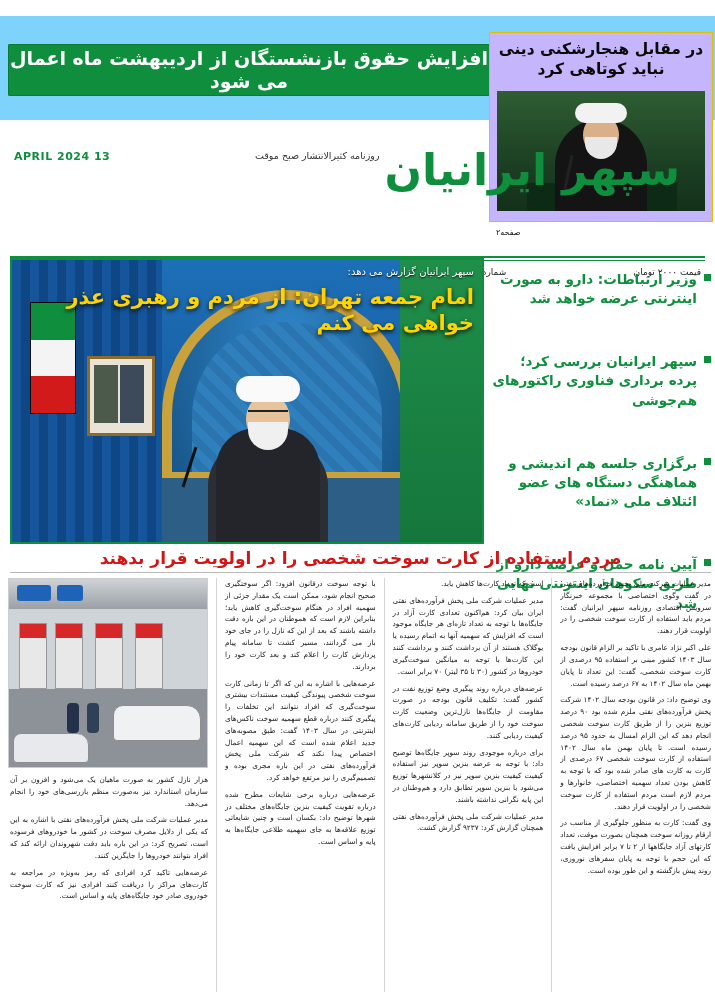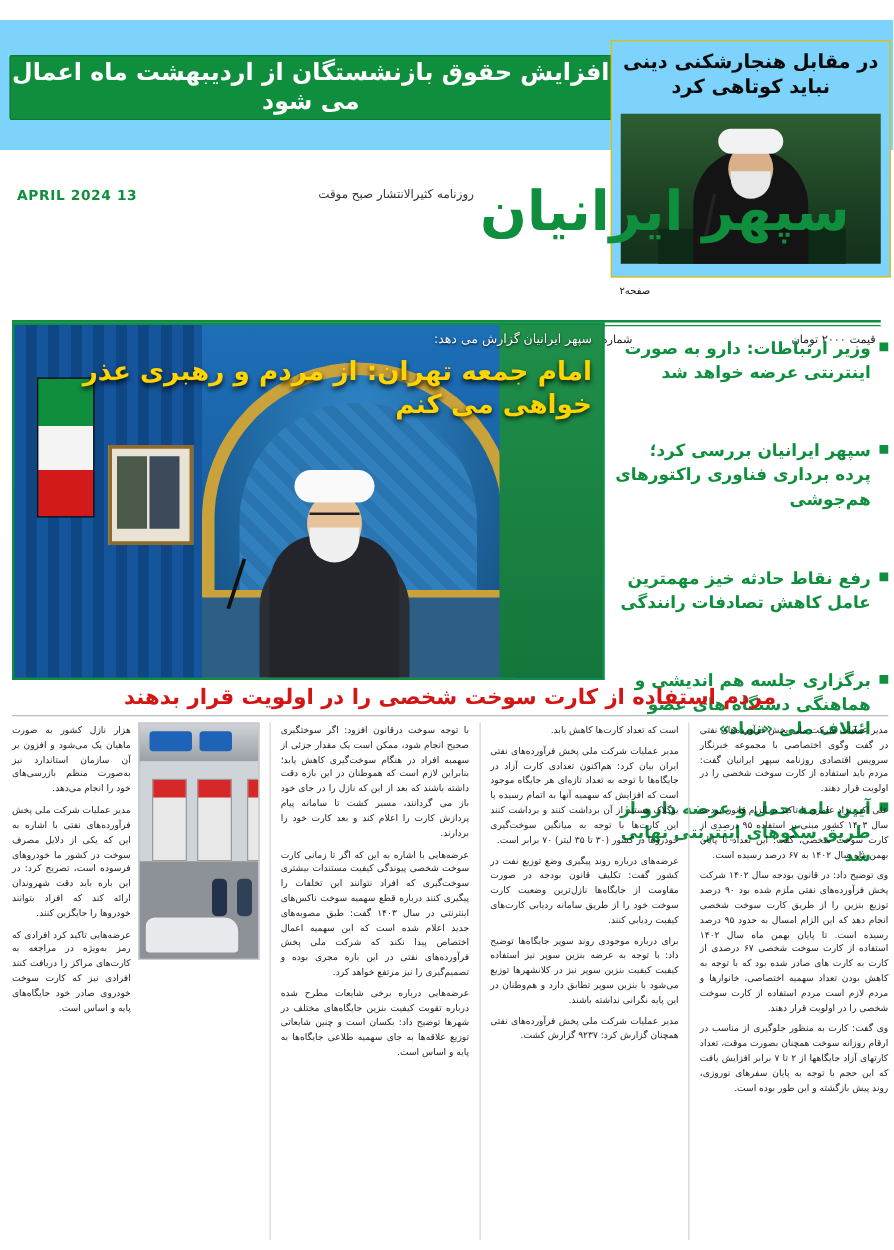--- a/index.html
+++ b/index.html
@@ -25,21 +25,21 @@
     color:#fff;font-size:19px;font-weight:bold;letter-spacing:0;direction:rtl;
     text-align:center;line-height:1.2;
   }
   .banner-page{
     position:absolute;right:4px;top:84px;font-size:8px;color:#222;
   }
 
   
   .yellowbox{
     position:absolute;left:489px;top:32px;width:222px;height:188px;
-    background:#7dd3fc;border:1px solid #e3bd00;
+    background:#c4b5fd;border:1px solid #e3bd00;
   }
   .yellowbox .yb-text{
     padding:6px 8px 2px 8px;color:#0a0a0a;font-size:15.5px;font-weight:bold;
     line-height:1.32;text-align:center;direction:rtl;
   }
   .yellowbox .yb-photo{
     position:absolute;left:7px;top:58px;width:208px;height:120px;
     background:linear-gradient(180deg,#2f5e33 0%,#1d4224 55%,#14301a 100%);
     overflow:hidden;
   }
@@ -208,21 +208,21 @@
   .p2-person.p1{left:58px;} .p2-person.p2{left:78px;background:#2f4156;}
   .p2-sign{position:absolute;left:8px;top:6px;width:34px;height:16px;background:#1f63b8;border-radius:3px;}
   .p2-sign2{position:absolute;left:48px;top:6px;width:26px;height:16px;background:#1f63b8;border-radius:3px;}
 
   .col{
     width:164px;font-size:7.3px;line-height:1.62;text-align:justify;direction:rtl;color:#1a1a1a;
     column-gap:0;
   }
   .col p{margin:0 0 5px 0;}
   .col.narrow{width:158px;}
-  .leftcol-wrap{display:flex;flex-direction:row;width:198px;gap:6px;}
+  .leftcol-wrap{display:flex;flex-direction:column;width:198px;gap:6px;}
   .leftcol-wrap .col{width:198px;}
 
   .vrule{width:1px;background:#d5d5d5;}
 </style>
 </head>
 <body>
 
 <div class="page">
 
   <div class="topbar">
@@ -292,21 +292,20 @@
     <div class="rc-item">
       <span class="bullet"></span>
       <span>وزیر ارتباطات: دارو به صورت اینترنتی عرضه خواهد شد</span>
     </div>
     <div class="rc-item">
       <span class="bullet"></span>
       <span>سپهر ایرانیان بررسی کرد؛ پرده برداری فناوری راکتورهای هم‌جوشی</span>
     </div>
     <div class="rc-item">
       <span class="bullet"></span>
-      <span>رفع نقاط حادثه خیز مهمترین عامل کاهش تصادفات رانندگی</span>
     </div>
     <div class="rc-item">
       <span class="bullet"></span>
       <span>برگزاری جلسه هم اندیشی و هماهنگی دستگاه های عضو ائتلاف ملی «نماد»</span>
     </div>
     <div class="rc-item">
       <span class="bullet"></span>
       <span>آیین نامه حمل و عرضه دارو از طریق سکوهای اینترنتی نهایی شد</span>
     </div>
   </div>

